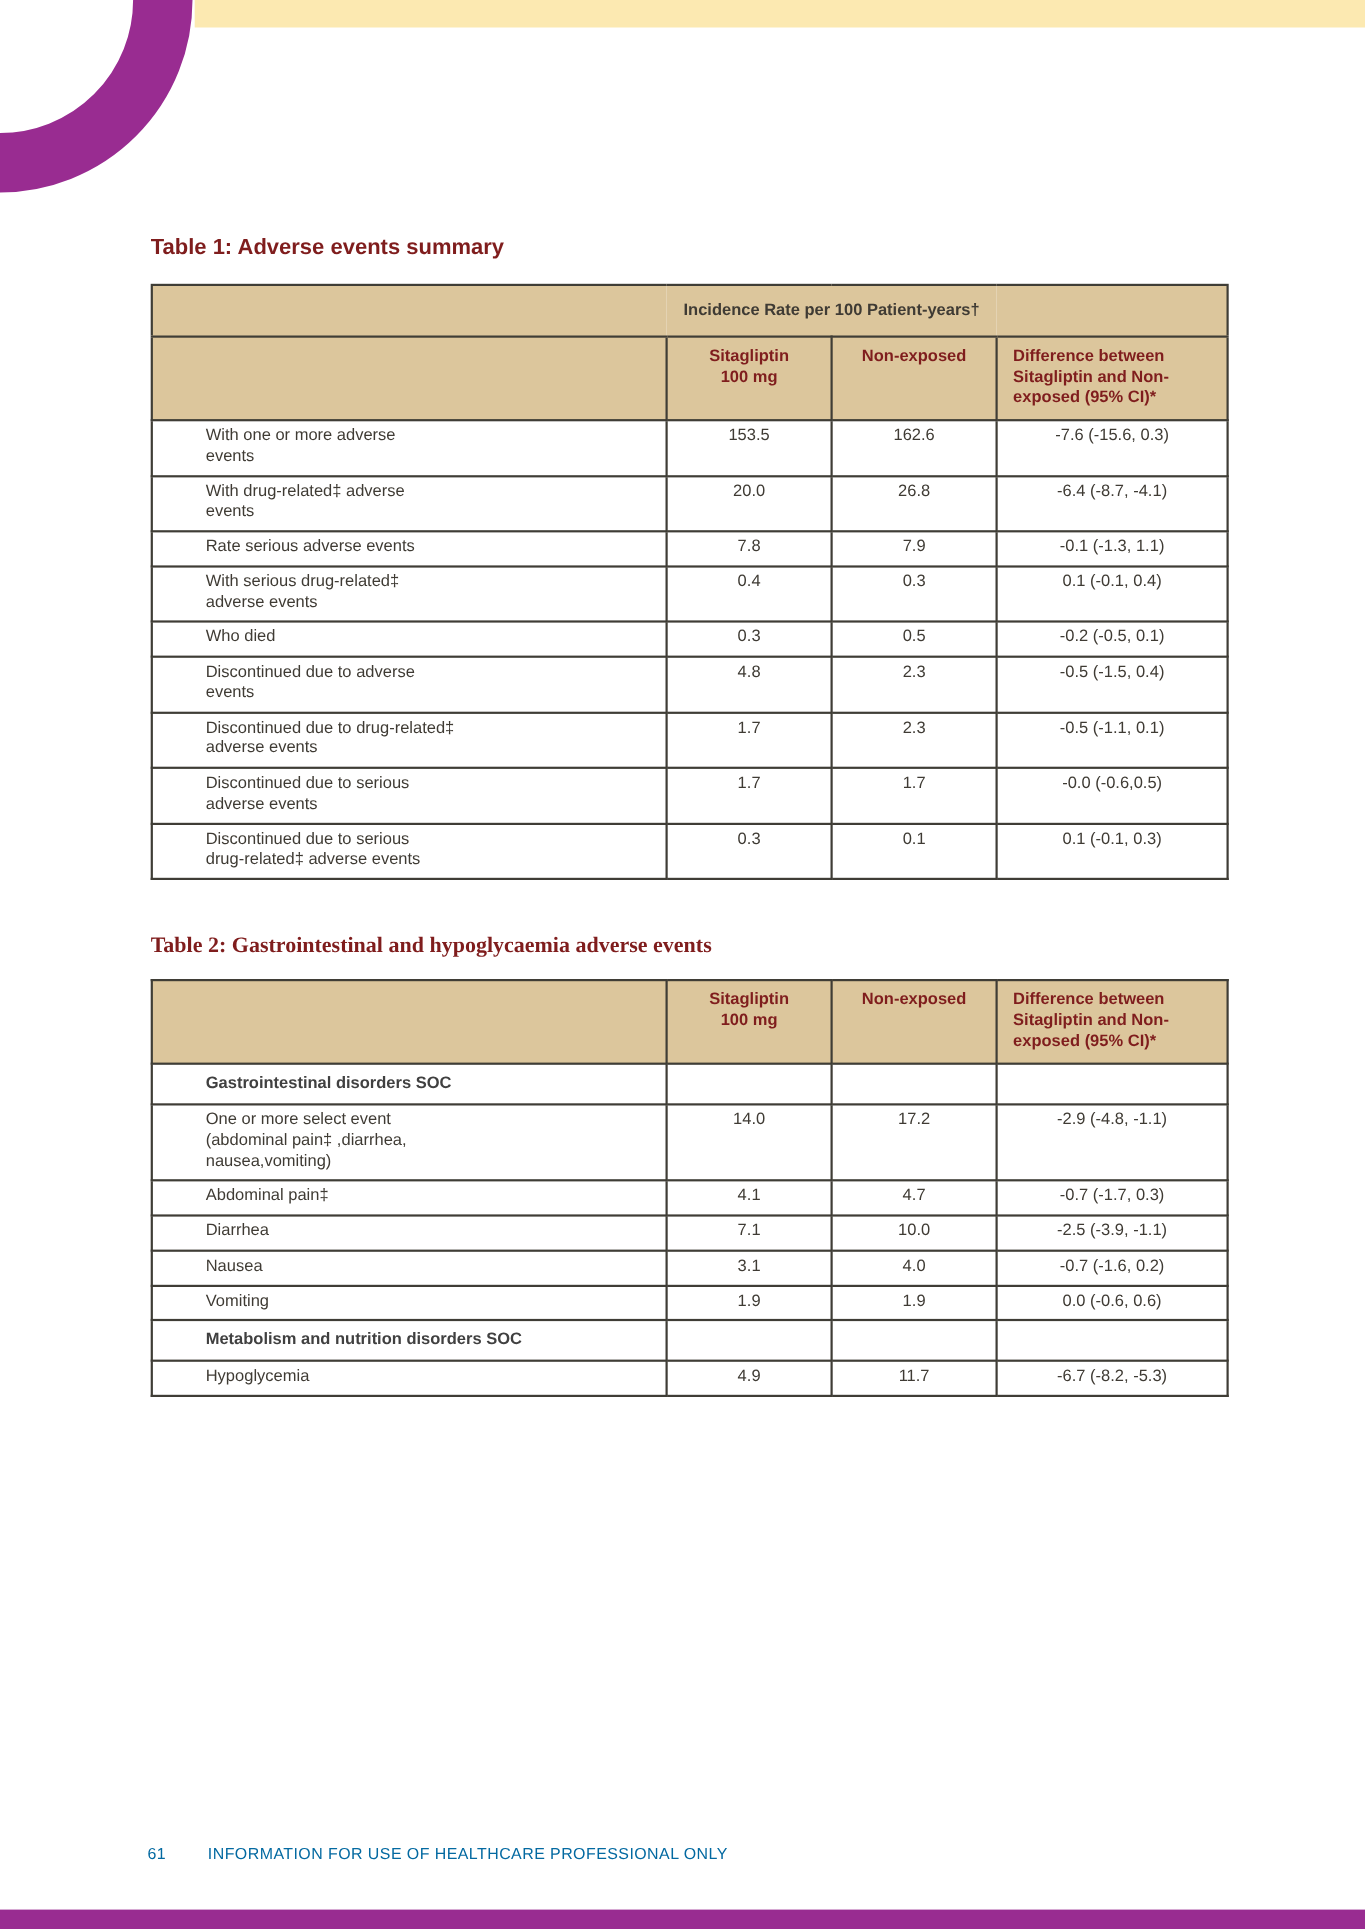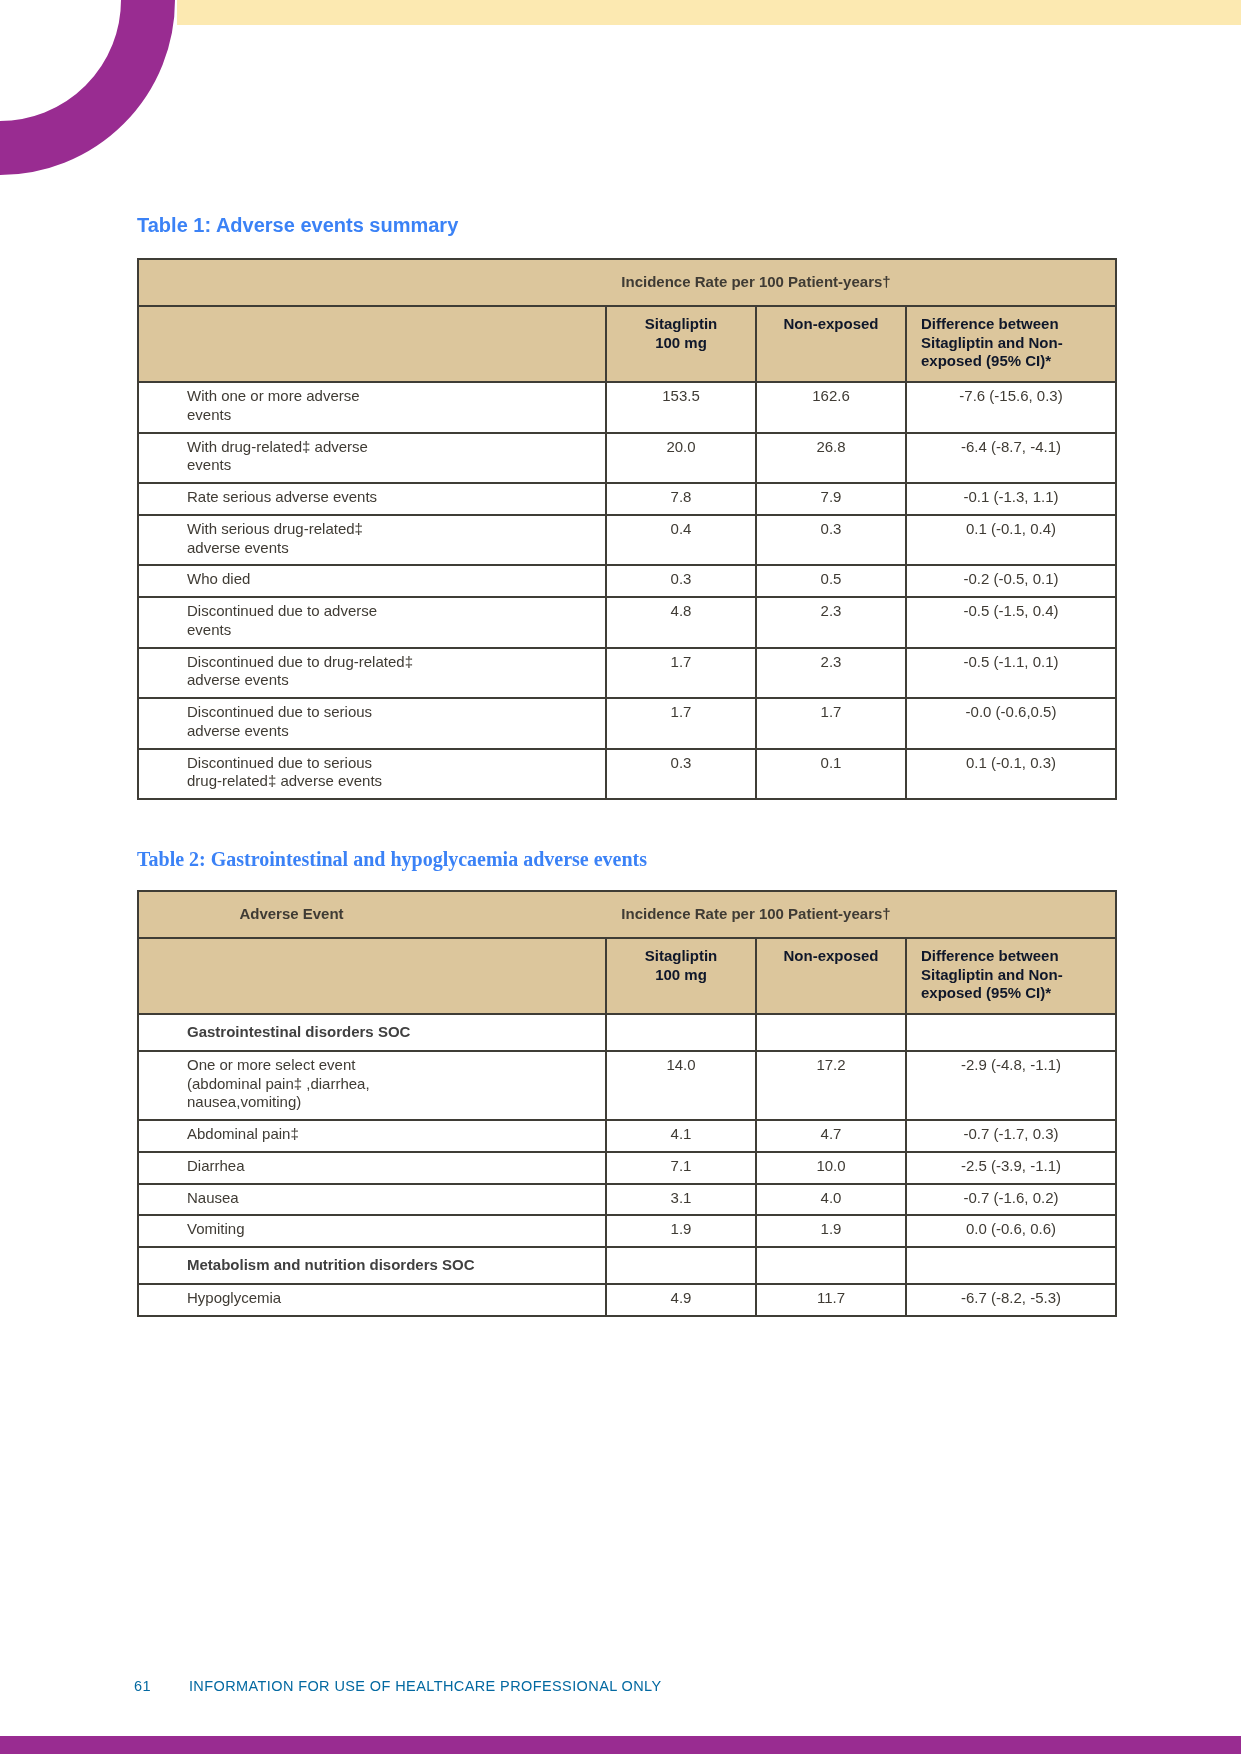--- a/index.html
+++ b/index.html
@@ -12,42 +12,42 @@
   
   .top-bar  { position:absolute; left:177px; top:0; right:0; height:25px; background:#fce9b1; }
   .arc {
     position:absolute; left:-175px; top:-175px;
     width:242px; height:242px; border:54px solid #992c91; border-radius:50%;
     background:transparent;
   }
   .bottom-bar { position:absolute; left:0; top:1736px; width:1241px; height:18px; background:#992c91; }
 
   
-  .t-title { position:absolute; left:137px; font-size:20px; font-weight:bold; color:#3b82f6; margin:0; }
+  .t-title { position:absolute; left:137px; font-size:20px; font-weight:bold; color:#7f1d1d; margin:0; }
   #title1 { top:214px; }
   #title2 { top:848px;font-family:Liberation Serif, serif; }
 
   
   .data-table {
     position:absolute; left:137px; width:978px;
     border-collapse:collapse; table-layout:fixed;
     border:2px solid #3f3d36;
   }
   #table1 { top:258px; }
   #table2 { top:890px; }
   .data-table td {
     border:2px solid #3f3d36; vertical-align:top;
     font-size:15px; line-height:1.25; color:#3f3b34;
     padding:4px 8px 7px 8px;
   }
   .tan { background:#dcc69c; }
   tr.hrow1 td { border-left:none; border-right:none; padding-top:13px; padding-bottom:13px; }
   .inc-cell { text-align:center; font-weight:600; color:#33302a; }
   .adv-cell { text-align:center; font-weight:600; color:#33302a; padding-right:170px !important; }
-  tr.hrow2 td { padding-top:8px; padding-bottom:10px; font-weight:600; color:#0f172a; }
+  tr.hrow2 td { padding-top:8px; padding-bottom:10px; font-weight:600; color:#7f1d1d; }
   .c { text-align:center; }
   .pre { white-space:pre-line; }
   .label-cell { padding-left:48px !important; white-space:pre-line; }
   .diff-head { text-align:left; padding-left:14px !important; }
   .section-row .label-cell { font-weight:bold; color:#404040; padding-top:8px; padding-bottom:8px; }
   .num { text-align:center; }
 
   
   .footer {
     position:absolute; left:134px; top:1678px; display:flex; align-items:baseline; gap:38px;
@@ -153,25 +153,20 @@
   <h2 class="t-title" id="title2">Table 2: Gastrointestinal and hypoglycaemia adverse events</h2>
 
   <table class="data-table" id="table2">
     <colgroup>
       <col style="width:468px">
         <col style="width:150px">
         <col style="width:150px">
         <col style="width:210px">
     </colgroup>
     <tbody>
-      <tr class="hrow1">
-        <td class="tan adv-cell">Adverse Event</td>
-        <td class="tan inc-cell" colspan="2">Incidence Rate per 100 Patient-years†</td>
-        <td class="tan"></td>
-      </tr>
       <tr class="hrow2">
         <td class="tan"></td>
         <td class="tan c pre">Sitagliptin
 100 mg</td>
         <td class="tan c">Non-exposed</td>
         <td class="tan pre diff-head">Difference between
 Sitagliptin and Non-
 exposed (95% CI)*</td>
       </tr>
       <tr class="section-row">

